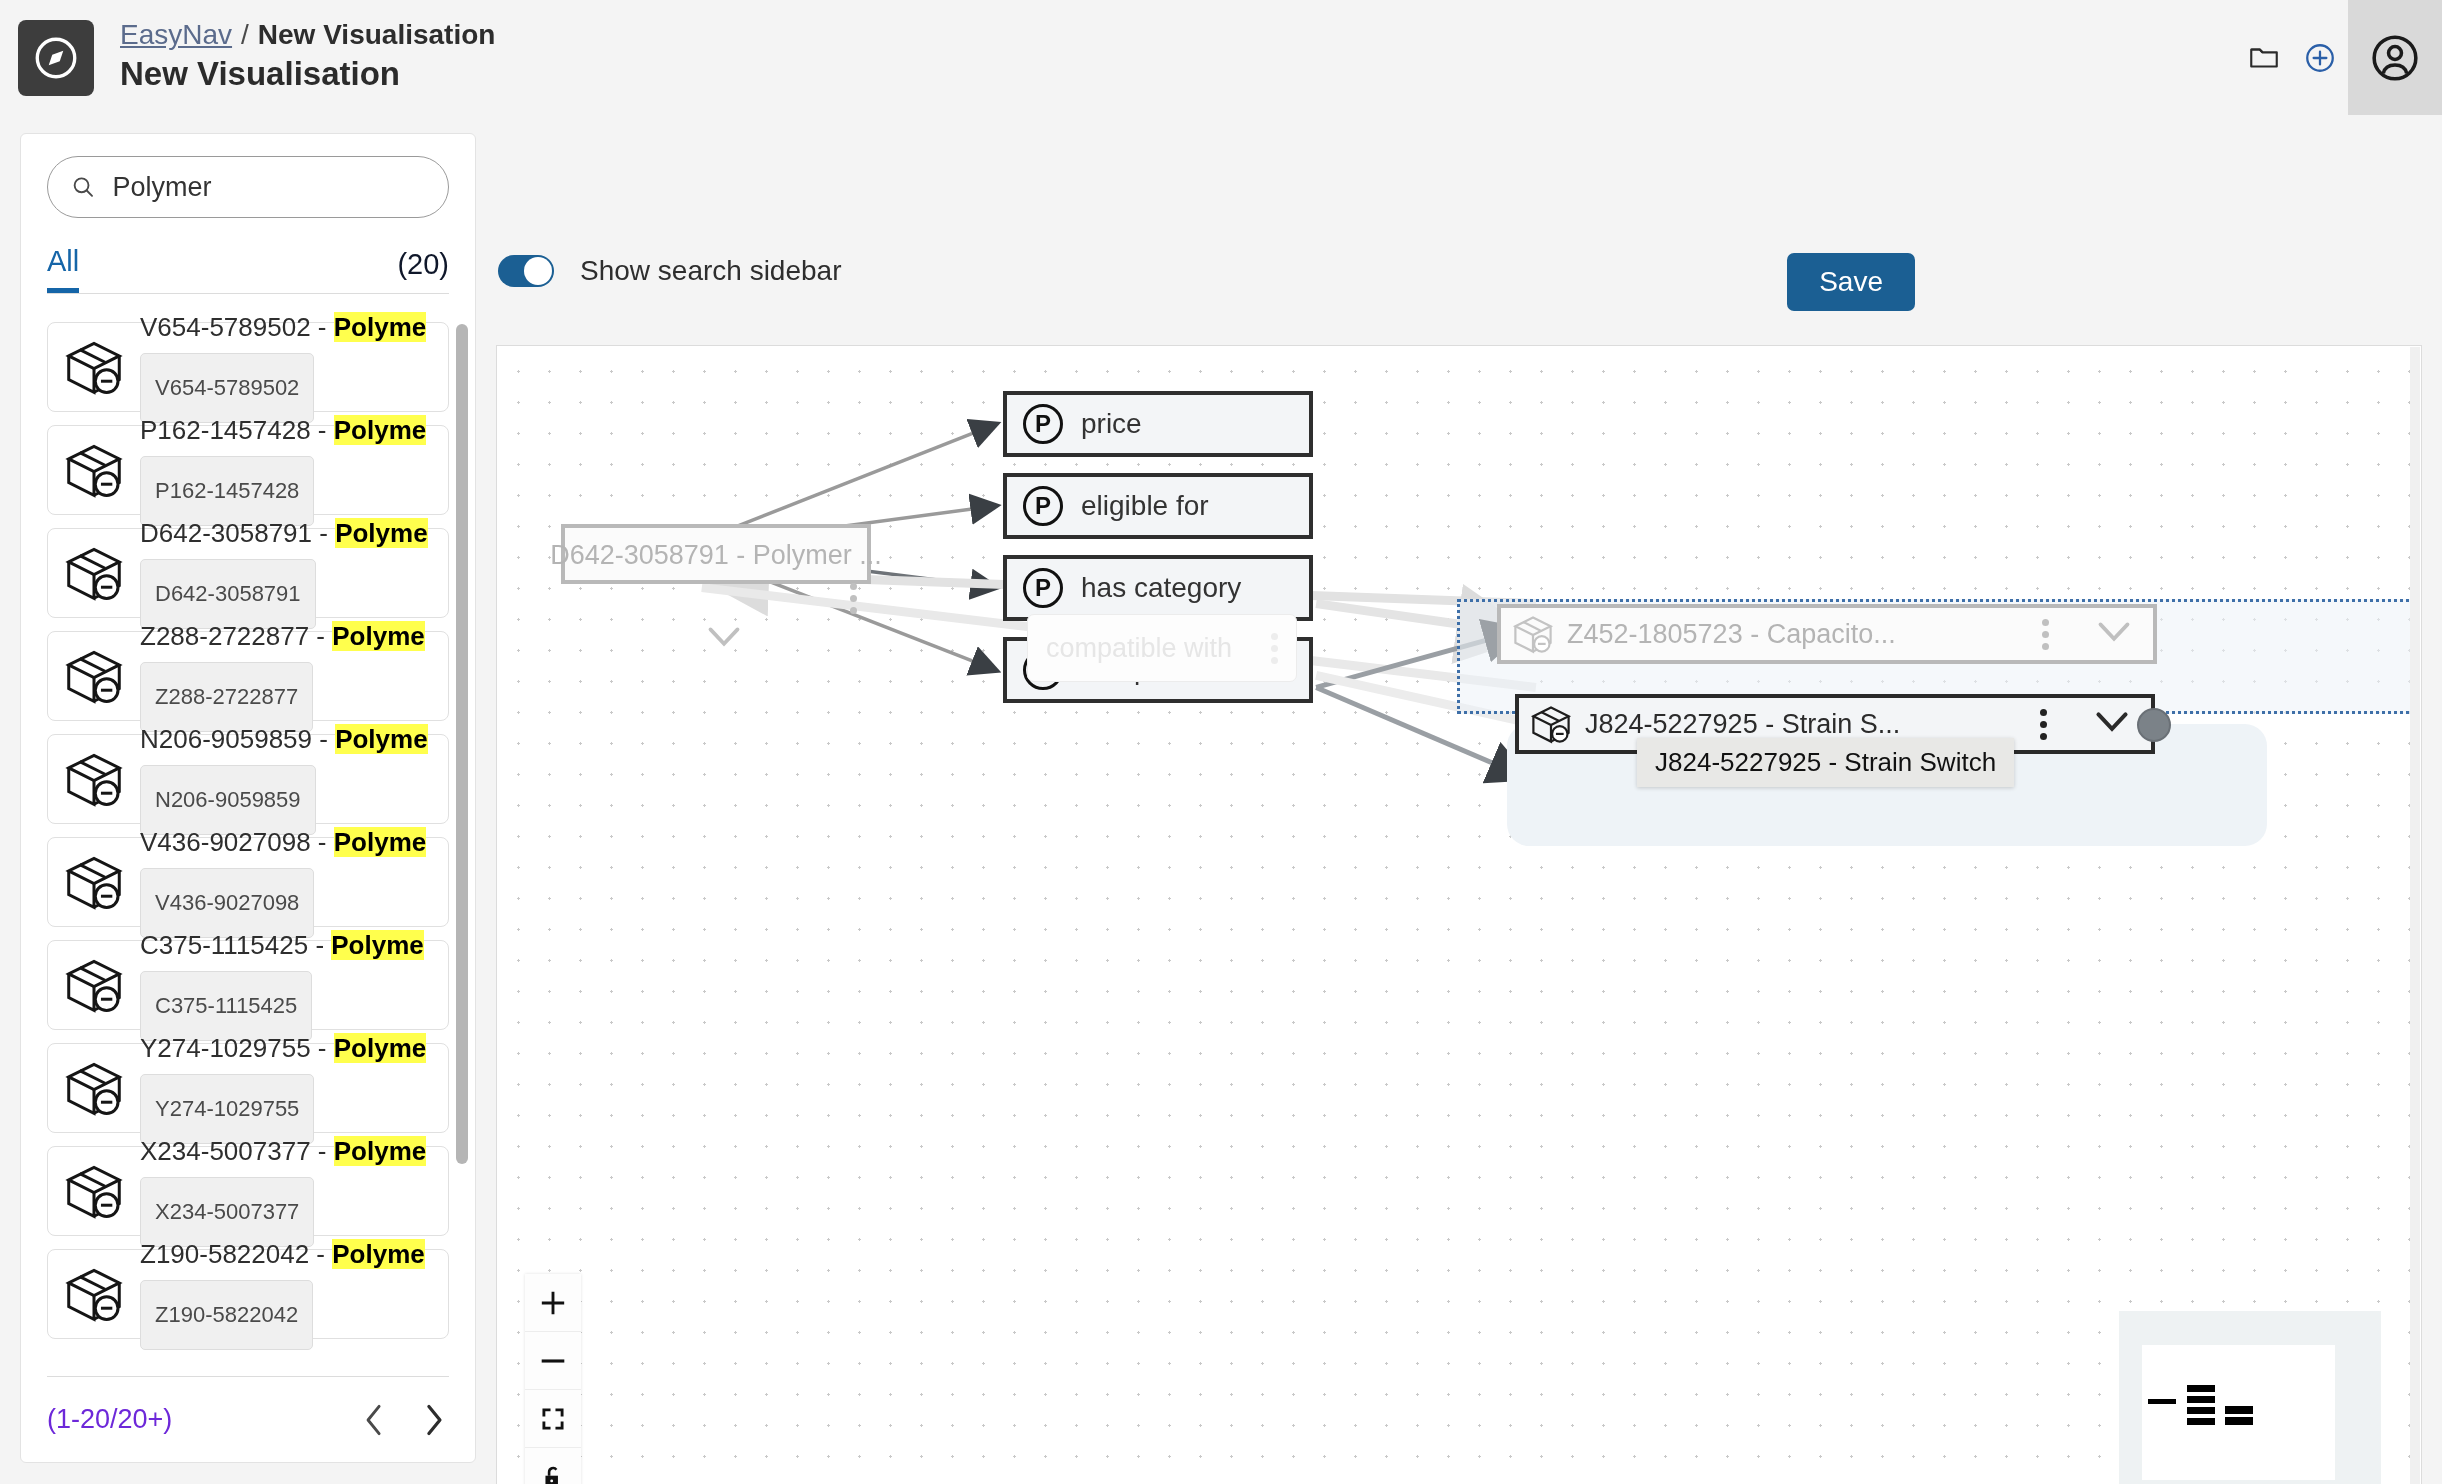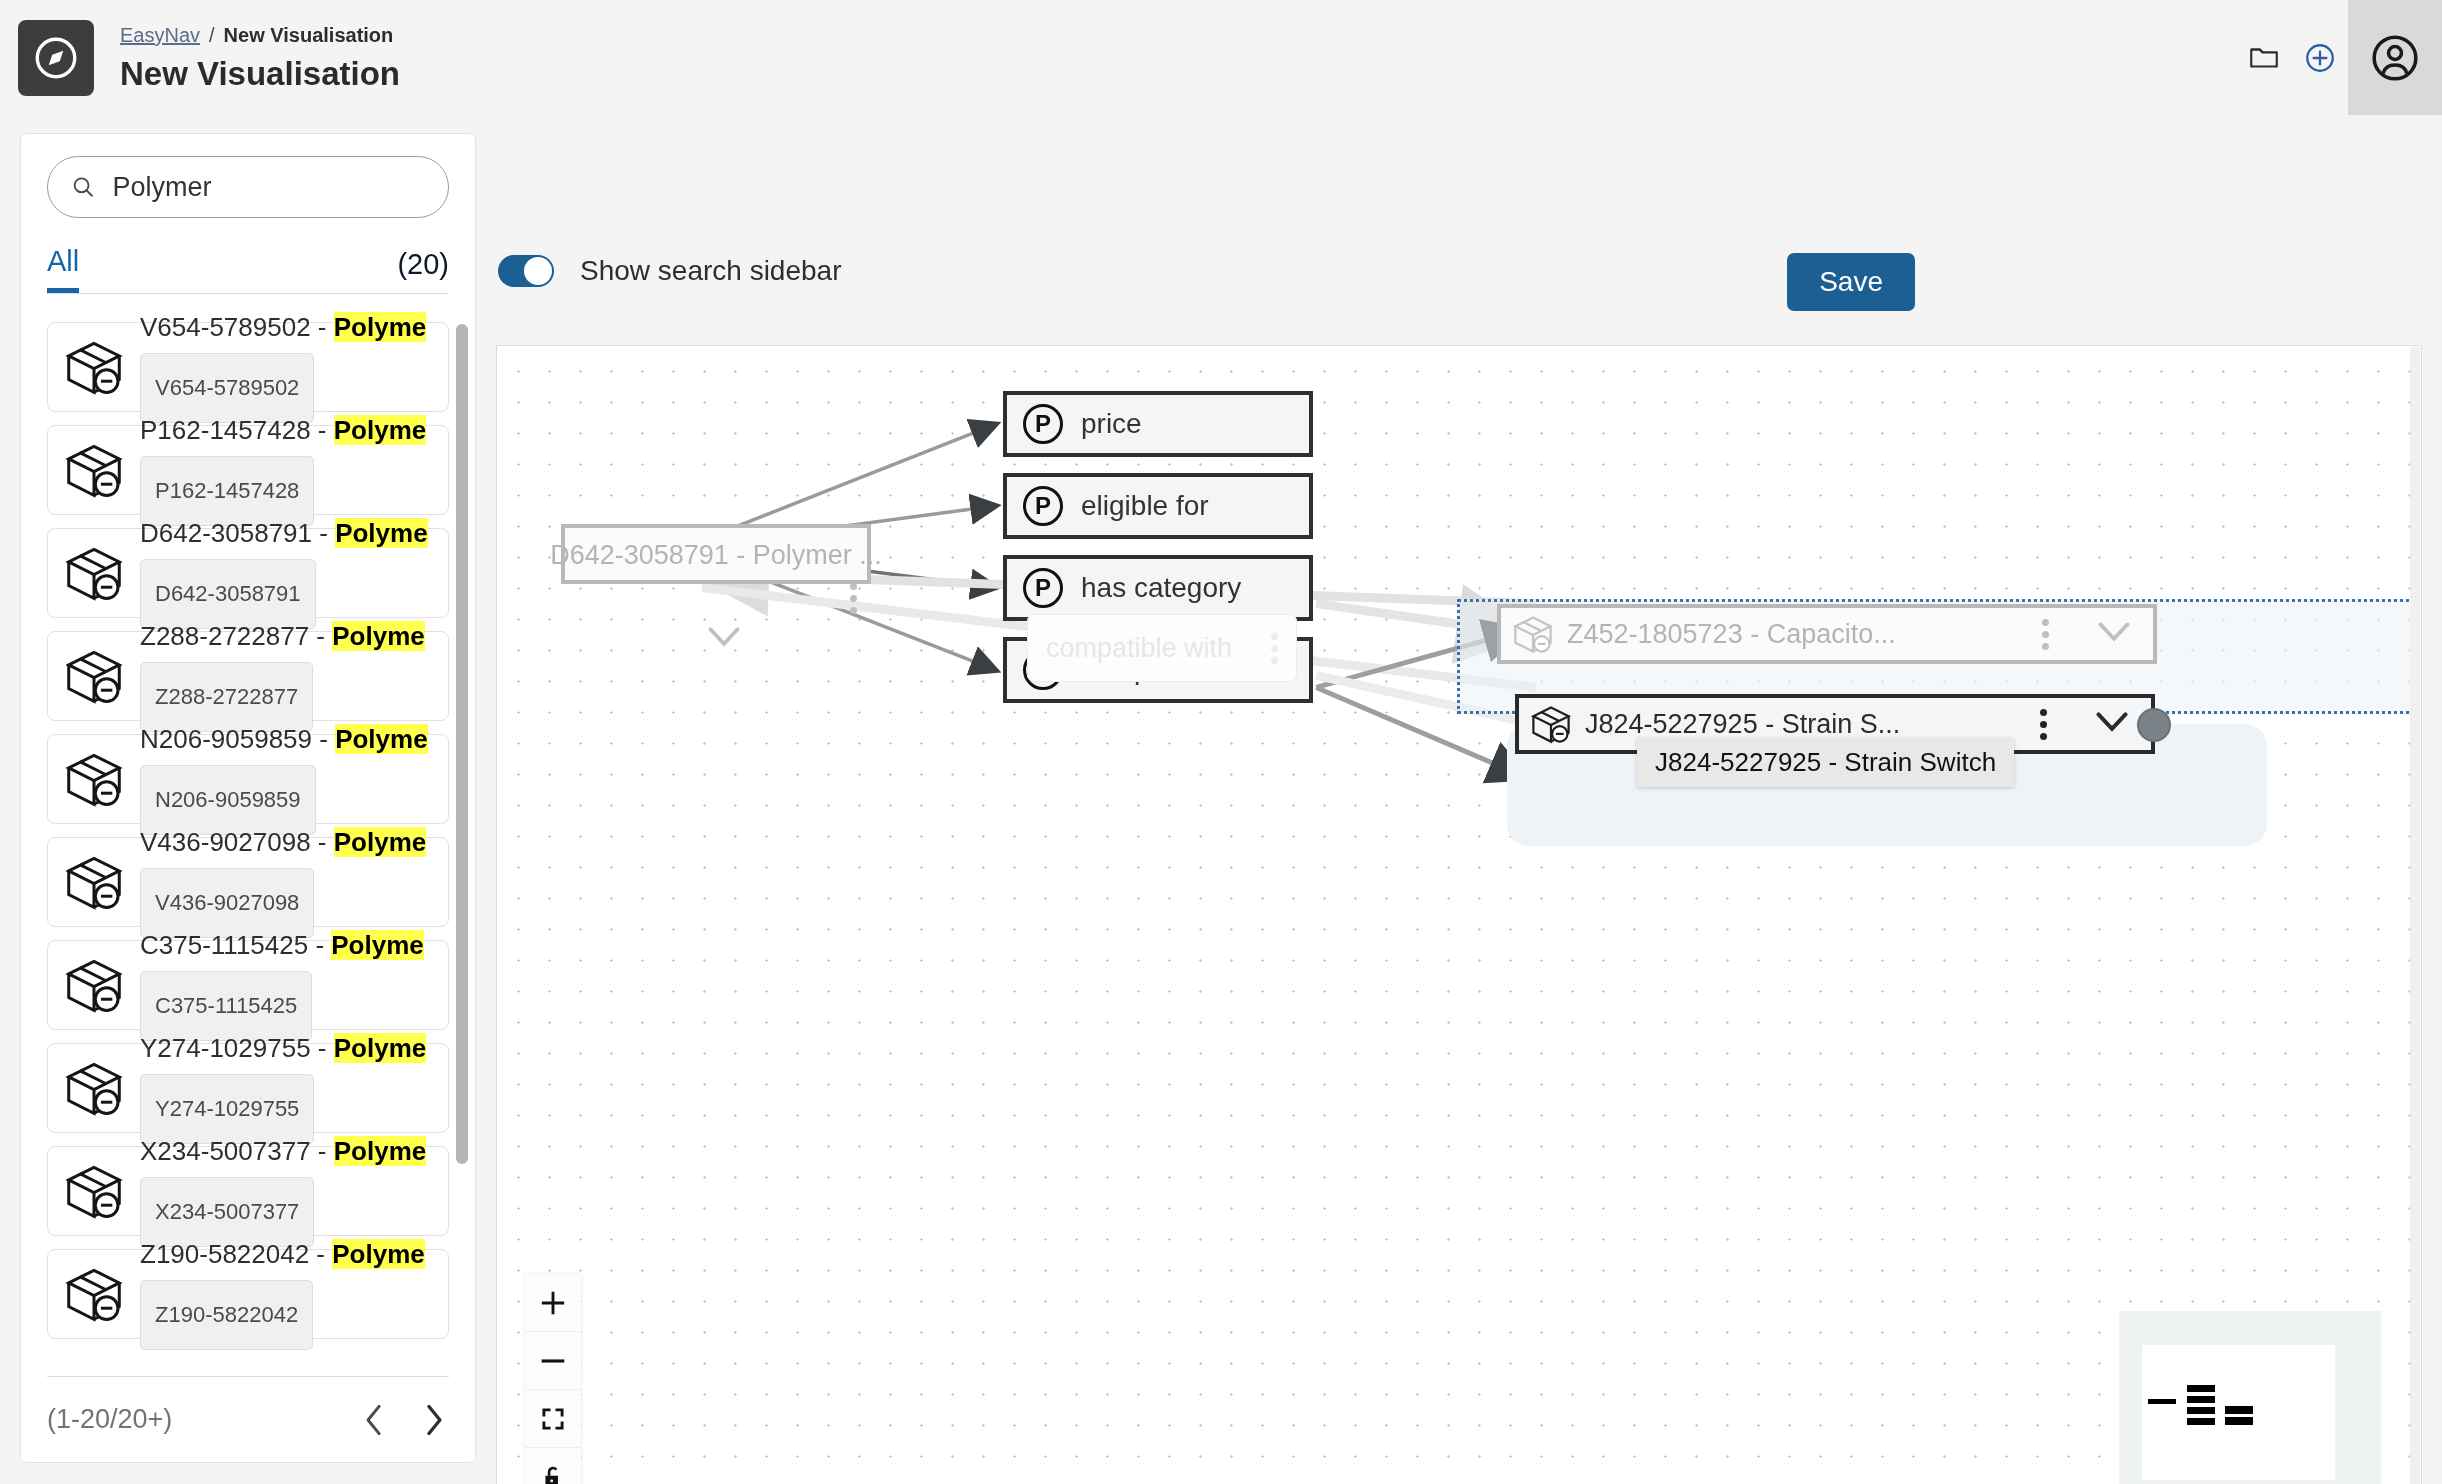--- a/index.html
+++ b/index.html
@@ -14,21 +14,21 @@
   .header {
     position: absolute; left:0; top:0; width:2442px; height:115px;
     background:#f4f4f4; display:flex; align-items:center;
   }
   .logo-box {
     width:76px; height:76px; margin-left:18px; border-radius:8px;
     background:#3d3d3d; display:flex; align-items:center; justify-content:center;
     flex:0 0 auto;
   }
   .header-titles { margin-left:26px; display:flex; flex-direction:column; justify-content:center; }
-  .breadcrumb { font-size:20px; line-height:30px; color:#3a3a3a; display:flex; align-items:center; gap:9px; }
+  .breadcrumb { font-size:28px; line-height:30px; color:#3a3a3a; display:flex; align-items:center; gap:9px; }
   .breadcrumb a { color:#5b6b8c; text-decoration:underline; cursor:pointer; }
   .breadcrumb .crumb-sep { color:#4a4a4a; }
   .breadcrumb .crumb-cur { font-weight:bold; color:#2d2d2d; }
   .page-title { font-size:33px; font-weight:bold; color:#2b2b2b; line-height:42px; margin-top:3px; }
   .header-actions { margin-left:auto; display:flex; align-items:center; height:115px; }
   .hdr-icon-btn { width:56px; height:56px; display:flex; align-items:center; justify-content:center; cursor:pointer; }
   .avatar-cell {
     width:94px; height:115px; background:#d9d9d9;
     display:flex; align-items:center; justify-content:center; cursor:pointer;
   }
@@ -75,21 +75,21 @@
     font-size:22px; color:#4a4a4a; padding:20px 14px; line-height:28px;
   }
   .list-scrollbar {
     position:absolute; right:7px; top:16px; width:12px; height:840px;
     background:#b5b5b5; border-radius:6px; cursor:pointer;
   }
   .pager {
     border-top:1px solid #dcdcdc; margin:0 26px; height:86px;
     display:flex; align-items:center; justify-content:space-between;
   }
-  .pager-label { font-size:27px; color:#737373; }
+  .pager-label { font-size:27px; color:#6d28d9; }
   .pager-btns { display:flex; gap:30px; align-items:center; }
   .pager-btn { cursor:pointer; width:30px; height:38px; display:flex; align-items:center; justify-content:center; }
   
   .toggle-row { position:absolute; left:498px; top:140px; display:flex; align-items:center; gap:26px; }
   .toggle {
     width:56px; height:32px; border-radius:16px; background:#1b5f93;
     position:relative; cursor:pointer; flex:0 0 auto;
   }
   .toggle .knob { position:absolute; right:2px; top:2px; width:28px; height:28px; border-radius:50%; background:#fff; }
   .toggle-label { font-size:28px; color:#2e2e2e; }

